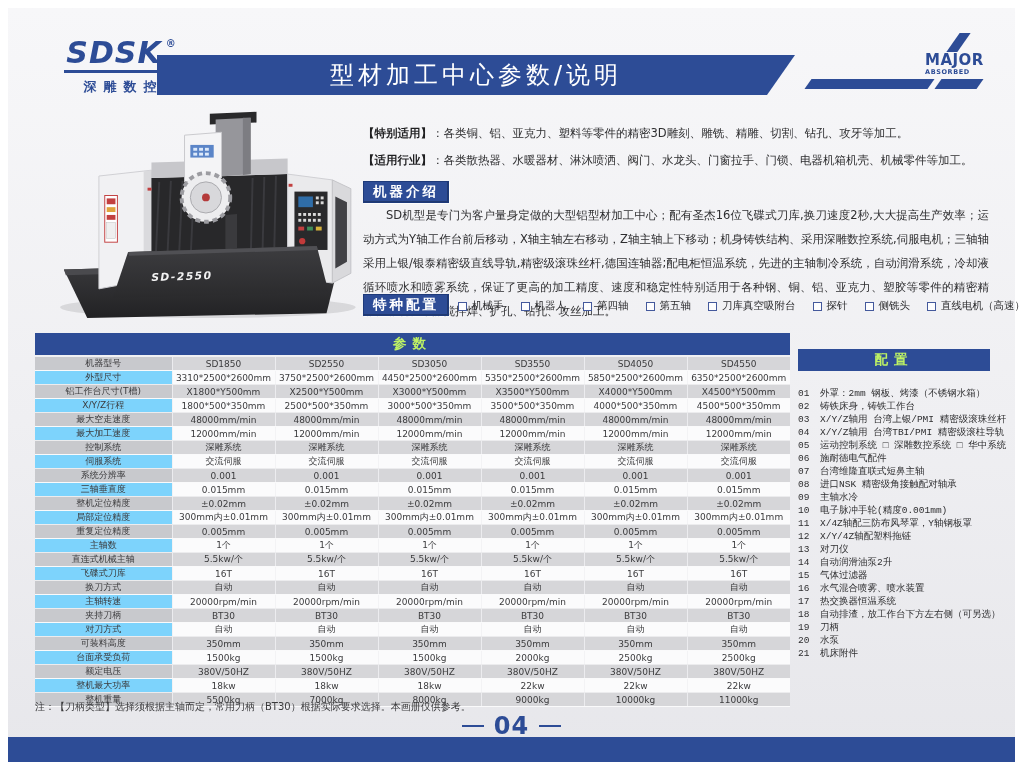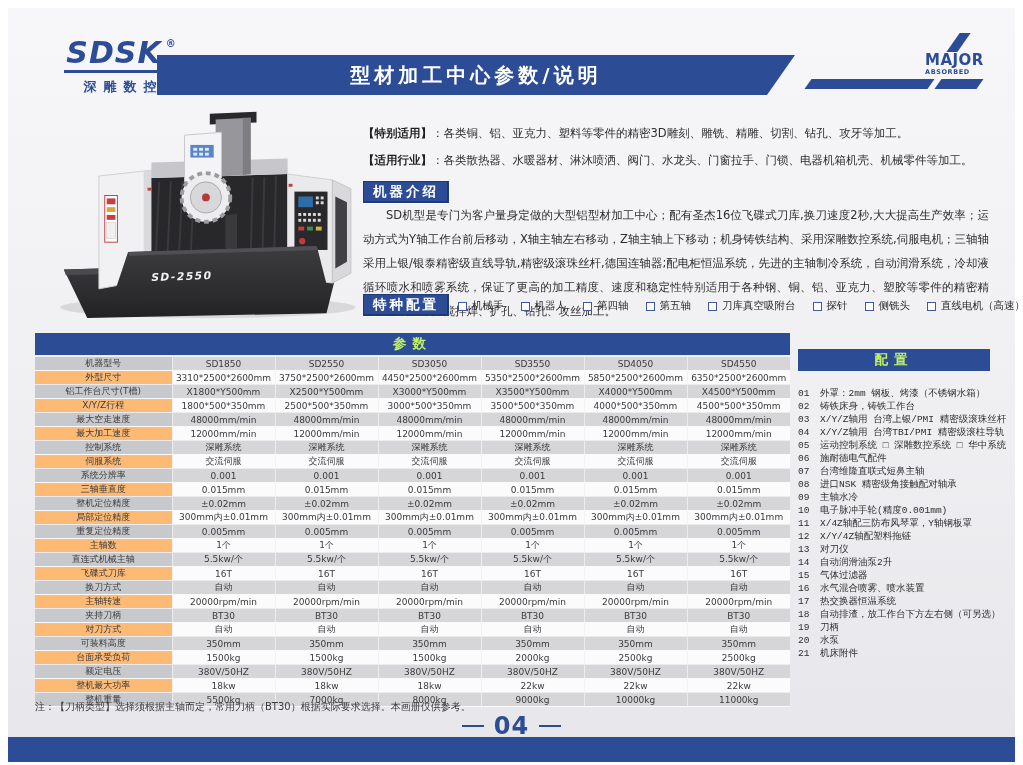--- a/index.html
+++ b/index.html
@@ -16,21 +16,21 @@
 
   
   .logo{position:absolute;left:55px;top:38px;width:130px;text-align:center;}
   .logo-main{font-size:30px;font-weight:bold;font-style:italic;color:var(--blue);
     letter-spacing:1px;line-height:30px;border-bottom:3px solid var(--blue);padding:0 4px 2px 2px;display:inline-block;}
   .logo-reg{font-size:10px;font-weight:bold;color:var(--blue);vertical-align:top;font-style:normal;}
   .logo-sub{font-size:13px;font-weight:bold;color:var(--blue);letter-spacing:7px;margin-top:5px;text-indent:7px;}
   .title-bar{position:absolute;left:157px;top:55px;width:638px;height:40px;background:var(--blue);
     clip-path:polygon(0 0,100% 0,calc(100% - 28px) 100%,0 100%);
     display:flex;align-items:center;justify-content:center;}
-  .title-bar span{color:#ffffff;font-size:20px;font-weight:bold;letter-spacing:4px;}
+  .title-bar span{color:#ffffff;font-size:24px;font-weight:normal;letter-spacing:4px;}
   .stripe{position:absolute;background:var(--blue);transform:skewX(-35deg);}
   .stripe-long{left:808px;top:79px;width:116px;height:10px;}
   .stripe-dot{left:923px;top:79px;width:8px;height:10px;}
   .stripe-med{left:938px;top:79px;width:42px;height:10px;}
   .stripe-top{left:953px;top:33px;width:11px;height:19px;}
   .brand-badge{position:absolute;left:925px;top:53px;width:58px;text-align:left;}
   .brand-badge .b1{font-size:15px;font-weight:bold;color:var(--blue);letter-spacing:0.5px;line-height:15px;}
   .brand-badge .b2{font-size:6.5px;font-weight:bold;color:var(--blue);letter-spacing:0.6px;}
 
   
@@ -57,21 +57,21 @@
   
   .params{position:absolute;left:35px;top:333px;width:755px;}
   .section-bar{height:22px;background:var(--blue);display:flex;align-items:center;justify-content:center;}
   .section-bar span{color:#bef264;font-weight:bold;font-size:13.5px;letter-spacing:6px;}
   table.spec{width:100%;border-collapse:collapse;table-layout:fixed;margin-top:2px;}
   table.spec td{height:12.6px;font-size:9px;padding:0 2px;text-align:center;overflow:hidden;white-space:nowrap;}
   td.lab{text-align:left;padding-left:6px;}
   tr.g td{background:#d6d6d9;border-right:1px solid #ececef;border-bottom:1px solid #fafafb;}
   tr.g td.lab{background:#c8c9cd;}
   tr.w td{background:#fbfbfc;border-right:1px solid #f3f3f5;border-bottom:1px solid #ececee;}
-  tr.w td.lab{background:#fdba74;}
+  tr.w td.lab{background:#7dd3fc;}
   table.spec td:last-child{border-right:none;}
 
   
   .config{position:absolute;left:798px;top:333px;width:192px;margin-top:16px;}
   .config-list{list-style:none;margin-top:16px;width:216px;font-family:Liberation Mono, monospace;}
   .config-list li{display:flex;line-height:13px;font-size:9.5px;color:#2e2e30;}
   .config-list .no{width:22px;flex:none;}
   .config-list .txt{white-space:nowrap;}
 
   

